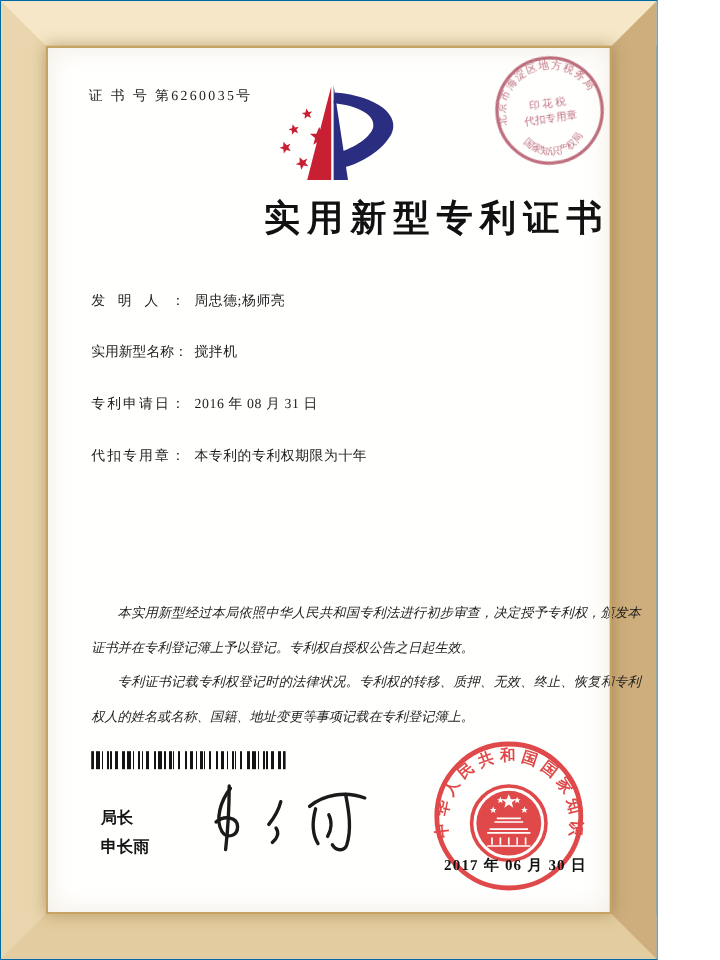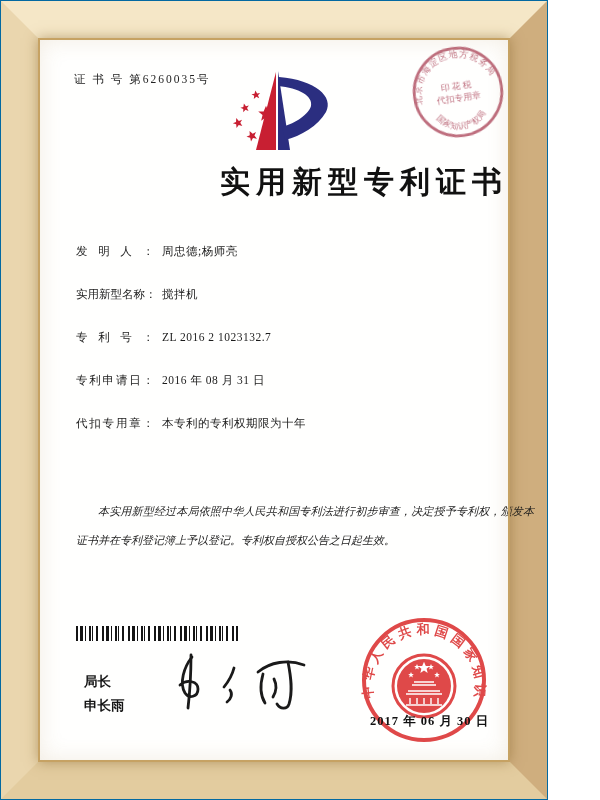--- a/index.html
+++ b/index.html
@@ -108,32 +108,30 @@
       <h1 class="title">实用新型专利证书</h1>
 
       <div class="fields">
         <div class="field-row">
           <span class="flabel">发明人：</span><span class="fvalue">周忠德;杨师亮</span>
         </div>
         <div class="field-row">
           <span class="flabel">实用新型名称：</span><span class="fvalue">搅拌机</span>
         </div>
         <div class="field-row">
-          <span class="flabel">专利号：</span><span class="fvalue">ZL 2016 2 1023132.7</span>
-        </div>
-        <div class="field-row">
           <span class="flabel">专利申请日：</span><span class="fvalue">2016 年 08 月 31 日</span>
         </div>
         <div class="field-row">
           <span class="flabel">代扣专用章：</span><span class="fvalue">本专利的专利权期限为十年</span>
         </div>
       </div>
 
       <div class="paragraphs">
         <p>本实用新型经过本局依照中华人民共和国专利法进行初步审查，决定授予专利权，颁发本证书并在专利登记簿上予以登记。专利权自授权公告之日起生效。</p>
+        <p>专利证书记载专利权登记时的法律状况。专利权的转移、质押、无效、终止、恢复和专利权人的姓名或名称、国籍、地址变更等事项记载在专利登记簿上。</p>
       </div>
 
       <div class="barcode"></div>
 
       <div class="director">
         <div>局长</div>
         <div>申长雨</div>
       </div>
 
       <svg class="signature" viewBox="0 0 170 62" fill="none" stroke="#1a1a1a" stroke-width="2.8" stroke-linecap="round" stroke-linejoin="round">

